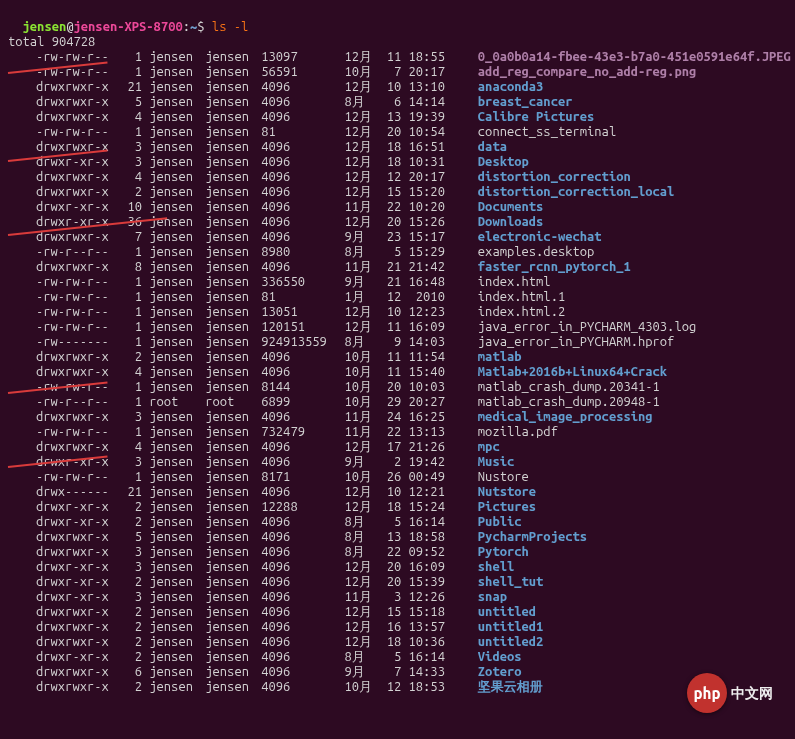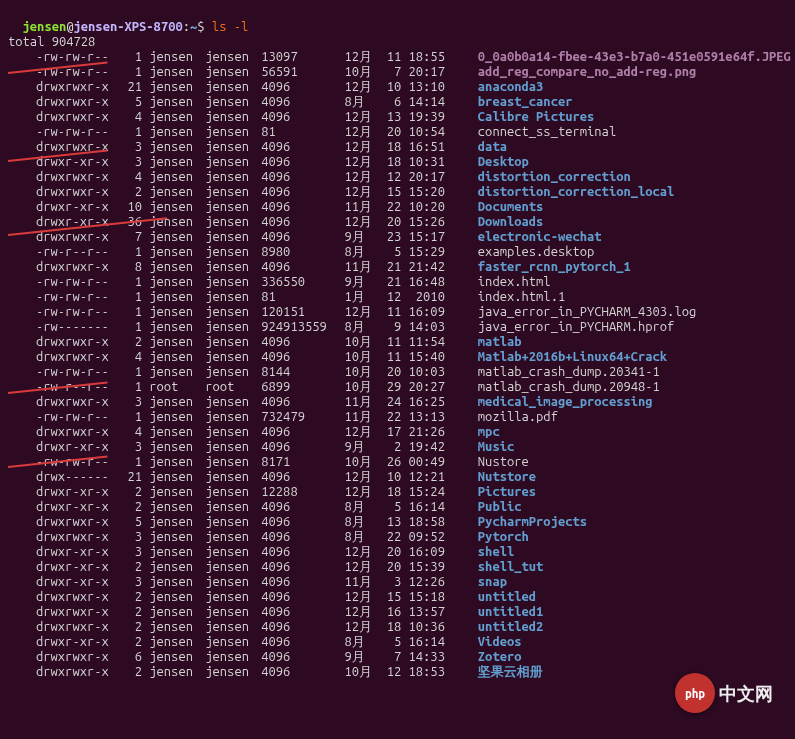--- a/index.html
+++ b/index.html
@@ -9,21 +9,21 @@
       font-size: 13px;
       line-height: 15px;
       color: #d3d3d3;
       width: 795px;
       height: 739px;
       padding: 4px 8px;
       position: relative;
       overflow: hidden;
     }
     .prompt-user { color: #8ae232; font-weight: bold; }
-    .prompt-host { color: #c4b5fd; font-weight: bold; margin-top: 44px; }
+    .prompt-host { color: #ec4899; font-weight: bold; margin-top: 44px; }
     .prompt-sep { color: #d3d3d3; }
     .prompt-path { color: #729fcf; font-weight: bold; }
     .prompt-dollar { color: #d3d3d3; }
     .cmd { color: #f97316; }
     .row { white-space: pre; }
     .perm { color: #d3d3d3; display:inline-block; width: 84px; margin-left: 28px; }
     .links { color: #d3d3d3; display:inline-block; width: 22px; text-align:right; }
     .owner { color: #d3d3d3; display:inline-block; width: 56px; }
     .group { color: #d3d3d3; display:inline-block; width: 56px; }
     .size { color: #d3d3d3; display:inline-block; width: 76px; text-align:left; }
@@ -47,25 +47,25 @@
       align-items: center;
       gap: 4px;
       pointer-events: none;
     }
     .badge-circle {
       width: 40px; height: 40px;
       background: #c1322e;
       border-radius: 50%;
       color: #fff;
       font-weight: bold;
-      font-size: 12px;
+      font-size: 16px;
       display:flex; align-items:center; justify-content:center;
       box-shadow: 0 1px 4px rgba(0,0,0,.5);
     }
-    .badge-text { color: #eee; font-size: 18px; font-weight: bold; }
+    .badge-text { color: #eee; font-size: 14px; font-weight: bold; }
     #listing .row { height: 15px; }
   </style>
 </head>
 <body>
 
 <div class="row">
   <span class="prompt-user">jensen</span><span class="prompt-sep">@</span><span class="prompt-host">jensen-XPS-8700</span><span class="prompt-sep">:</span><span class="prompt-path">~</span><span class="prompt-dollar">$ </span><span class="cmd">ls -l</span>
 </div>
 <div class="row">total 904728</div>
 
@@ -80,20 +80,21 @@
     <div class="row"><span class="perm">drwxr-xr-x</span><span class="links">3</span> <span class="owner">jensen</span><span class="group">jensen</span><span class="size">4096</span> <span class="date">12月  18 10:31</span> <span class="fname c-dir">Desktop</span></div>
     <div class="row"><span class="perm">drwxrwxr-x</span><span class="links">4</span> <span class="owner">jensen</span><span class="group">jensen</span><span class="size">4096</span> <span class="date">12月  12 20:17</span> <span class="fname c-dir">distortion_correction</span></div>
     <div class="row"><span class="perm">drwxrwxr-x</span><span class="links">2</span> <span class="owner">jensen</span><span class="group">jensen</span><span class="size">4096</span> <span class="date">12月  15 15:20</span> <span class="fname c-dir">distortion_correction_local</span></div>
     <div class="row"><span class="perm">drwxr-xr-x</span><span class="links">10</span> <span class="owner">jensen</span><span class="group">jensen</span><span class="size">4096</span> <span class="date">11月  22 10:20</span> <span class="fname c-dir">Documents</span></div>
     <div class="row"><span class="perm">drwxr-xr-x</span><span class="links">36</span> <span class="owner">jensen</span><span class="group">jensen</span><span class="size">4096</span> <span class="date">12月  20 15:26</span> <span class="fname c-dir">Downloads</span></div>
     <div class="row"><span class="perm">drwxrwxr-x</span><span class="links">7</span> <span class="owner">jensen</span><span class="group">jensen</span><span class="size">4096</span> <span class="date">9月   23 15:17</span> <span class="fname c-dir">electronic-wechat</span></div>
     <div class="row"><span class="perm">-rw-r--r--</span><span class="links">1</span> <span class="owner">jensen</span><span class="group">jensen</span><span class="size">8980</span> <span class="date">8月    5 15:29</span> <span class="fname c-plain">examples.desktop</span></div>
     <div class="row"><span class="perm">drwxrwxr-x</span><span class="links">8</span> <span class="owner">jensen</span><span class="group">jensen</span><span class="size">4096</span> <span class="date">11月  21 21:42</span> <span class="fname c-dir">faster_rcnn_pytorch_1</span></div>
     <div class="row"><span class="perm">-rw-rw-r--</span><span class="links">1</span> <span class="owner">jensen</span><span class="group">jensen</span><span class="size">336550</span> <span class="date">9月   21 16:48</span> <span class="fname c-plain">index.html</span></div>
     <div class="row"><span class="perm">-rw-rw-r--</span><span class="links">1</span> <span class="owner">jensen</span><span class="group">jensen</span><span class="size">81</span> <span class="date">1月   12  2010</span> <span class="fname c-plain">index.html.1</span></div>
+    <div class="row"><span class="perm">-rw-rw-r--</span><span class="links">1</span> <span class="owner">jensen</span><span class="group">jensen</span><span class="size">13051</span> <span class="date">12月  10 12:23</span> <span class="fname c-plain">index.html.2</span></div>
     <div class="row"><span class="perm">-rw-rw-r--</span><span class="links">1</span> <span class="owner">jensen</span><span class="group">jensen</span><span class="size">120151</span> <span class="date">12月  11 16:09</span> <span class="fname c-plain">java_error_in_PYCHARM_4303.log</span></div>
     <div class="row"><span class="perm">-rw-------</span><span class="links">1</span> <span class="owner">jensen</span><span class="group">jensen</span><span class="size">924913559</span> <span class="date">8月    9 14:03</span> <span class="fname c-plain">java_error_in_PYCHARM.hprof</span></div>
     <div class="row"><span class="perm">drwxrwxr-x</span><span class="links">2</span> <span class="owner">jensen</span><span class="group">jensen</span><span class="size">4096</span> <span class="date">10月  11 11:54</span> <span class="fname c-dir">matlab</span></div>
     <div class="row"><span class="perm">drwxrwxr-x</span><span class="links">4</span> <span class="owner">jensen</span><span class="group">jensen</span><span class="size">4096</span> <span class="date">10月  11 15:40</span> <span class="fname c-dir">Matlab+2016b+Linux64+Crack</span></div>
     <div class="row"><span class="perm">-rw-rw-r--</span><span class="links">1</span> <span class="owner">jensen</span><span class="group">jensen</span><span class="size">8144</span> <span class="date">10月  20 10:03</span> <span class="fname c-plain">matlab_crash_dump.20341-1</span></div>
     <div class="row"><span class="perm">-rw-r--r--</span><span class="links">1</span> <span class="owner">root</span><span class="group">root</span><span class="size">6899</span> <span class="date">10月  29 20:27</span> <span class="fname c-plain">matlab_crash_dump.20948-1</span></div>
     <div class="row"><span class="perm">drwxrwxr-x</span><span class="links">3</span> <span class="owner">jensen</span><span class="group">jensen</span><span class="size">4096</span> <span class="date">11月  24 16:25</span> <span class="fname c-dir">medical_image_processing</span></div>
     <div class="row"><span class="perm">-rw-rw-r--</span><span class="links">1</span> <span class="owner">jensen</span><span class="group">jensen</span><span class="size">732479</span> <span class="date">11月  22 13:13</span> <span class="fname c-plain">mozilla.pdf</span></div>
     <div class="row"><span class="perm">drwxrwxr-x</span><span class="links">4</span> <span class="owner">jensen</span><span class="group">jensen</span><span class="size">4096</span> <span class="date">12月  17 21:26</span> <span class="fname c-dir">mpc</span></div>
     <div class="row"><span class="perm">drwxr-xr-x</span><span class="links">3</span> <span class="owner">jensen</span><span class="group">jensen</span><span class="size">4096</span> <span class="date">9月    2 19:42</span> <span class="fname c-dir">Music</span></div>

